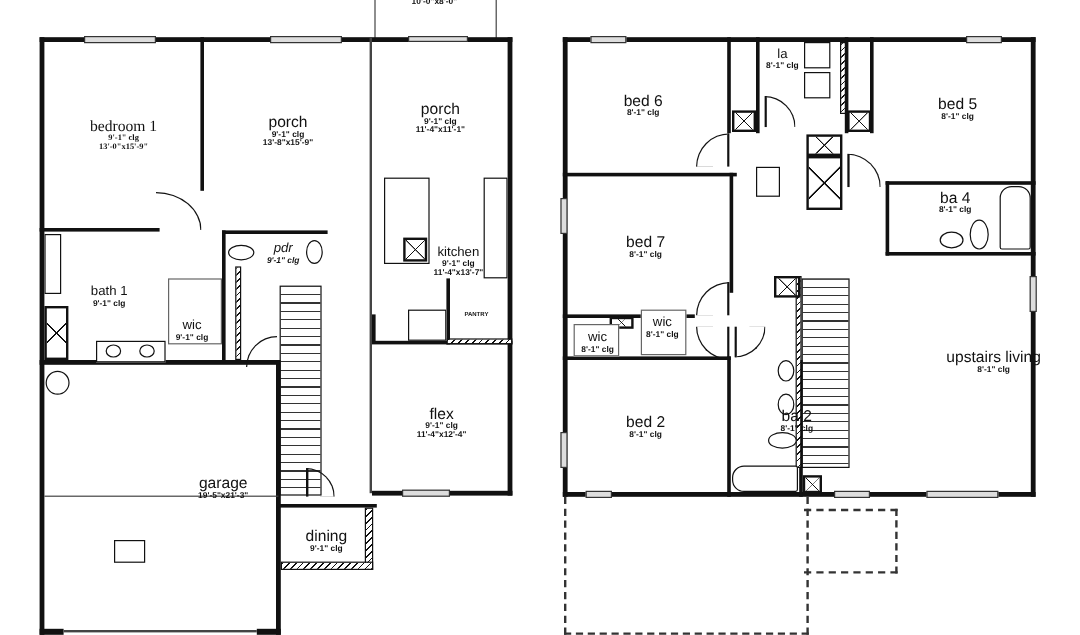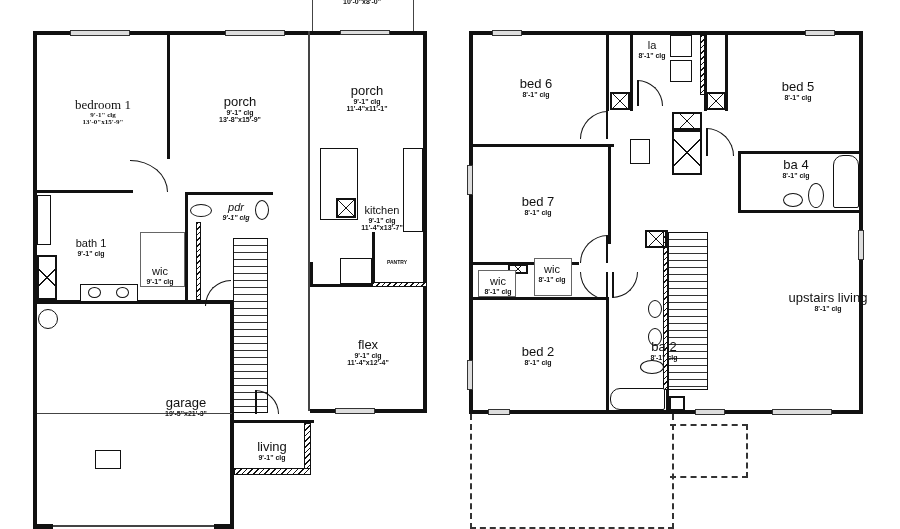--- a/index.html
+++ b/index.html
@@ -127,21 +127,21 @@
   <div class="lbl" style="left:368px;top:338px;">
     <span class="n">flex</span>
     <span class="s">9'-1" clg</span>
     <span class="s">11'-4"x12'-4"</span>
   </div>
   <div class="lbl" style="left:138px;top:396px;margin-left:48px;">
     <span class="n">garage</span>
     <span class="s">19'-5"x21'-3"</span>
   </div>
   <div class="lbl" style="left:272px;top:440px;">
-    <span class="n">living</span>
+    <span class="n">dining</span>
     <span class="s">9'-1" clg</span>
   </div>
 </div>
 
 <div class="plan" style="left:0;top:0;width:900px;height:529px;">
 
   <div class="w" style="left:469px;top:31px;width:394px;height:4px;"></div>
   <div class="w" style="left:469px;top:31px;width:4px;height:383px;"></div>
   <div class="w" style="left:859px;top:31px;width:4px;height:383px;"></div>
   <div class="w" style="left:469px;top:410px;width:394px;height:4px;"></div>

